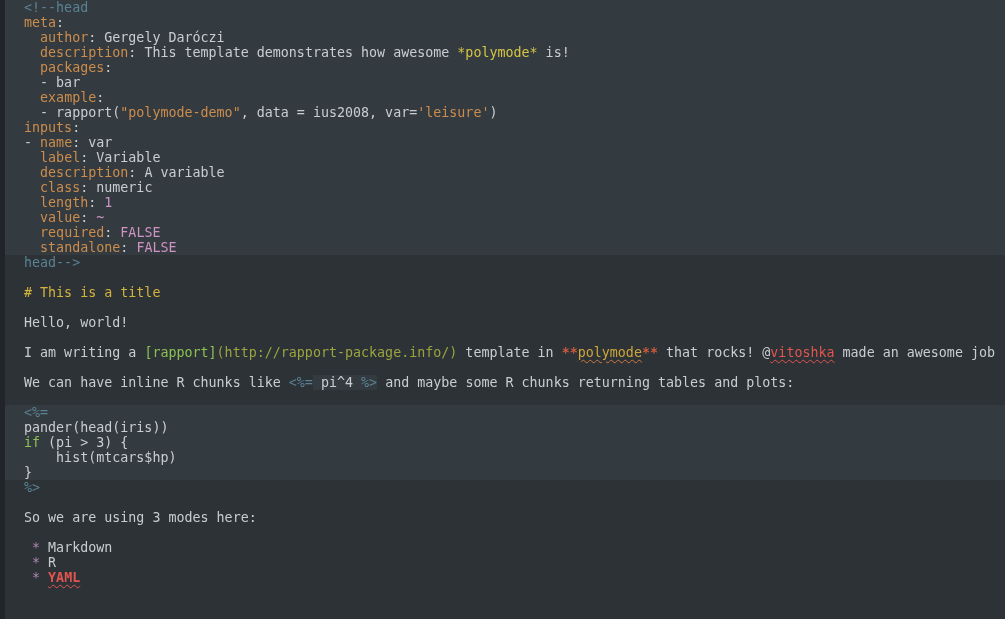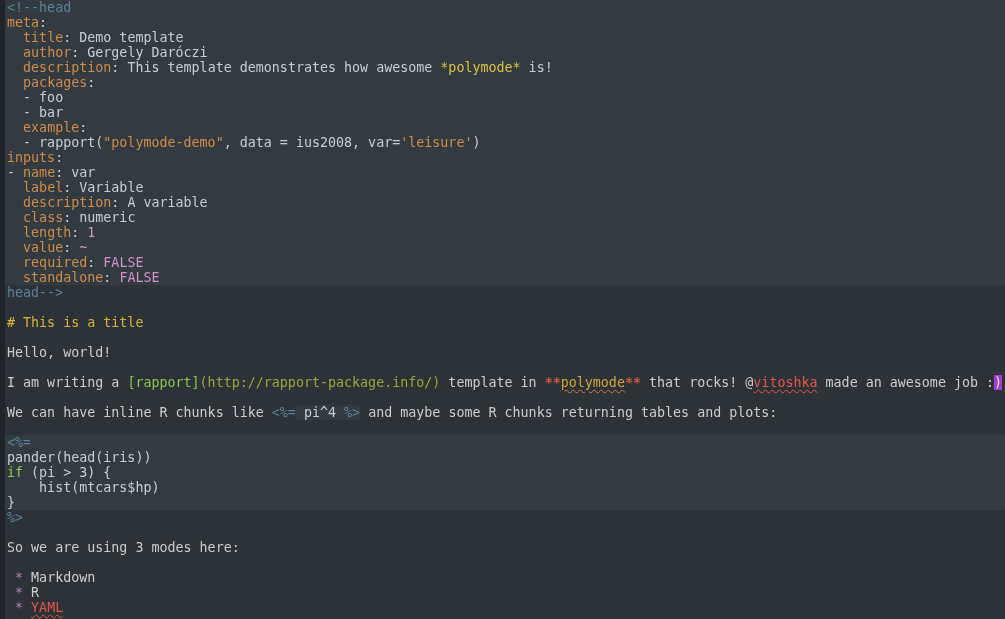--- a/index.html
+++ b/index.html
@@ -6,50 +6,48 @@
   body{
     width:1005px;height:619px;overflow:hidden;
     background:var(--bg-base,#2d3237);
     font-family:"DejaVu Sans Mono","Liberation Mono",monospace;
     font-size:13.3333px;line-height:15px;
     color:var(--fg-default,#c9cdd0);
     display:flex;
   }
   .fringe{width:5px;background:var(--bg-fringe,#212529);flex:0 0 5px;}
   .buffer{flex:1 1 auto;min-width:0;}
-  .line{white-space:pre;height:15px;padding-left:2px;}
+  .line{white-space:pre;height:15px;padding-left:19px;}
   .line.chunk{background:var(--bg-chunk,#343b40);}
   .s-d{color:var(--fg-default,#c9cdd0);}
   .s-sl{color:var(--fg-delimiter,#5a8294);}
   .s-k{color:var(--fg-key-orange,#cc8c4c);margin-top:44px;}
   .s-y{color:var(--fg-yellow,#d5c444);}
   .s-h{color:var(--fg-heading,#d4b33c);font-weight:normal;}
   .s-g{color:var(--fg-green,#8dc252);}
   .s-u{color:var(--fg-url-olive,#9aa43e);}
   .s-p{color:var(--fg-literal-pink,#cf93c4);}
   .s-r{color:var(--fg-red,#e2554e);text-decoration:underline wavy var(--fg-red,#e2554e);text-decoration-thickness:1px;text-underline-offset:2px;}
-  .s-rb{color:var(--fg-red,#e2554e);font-weight:normal;text-decoration:underline wavy var(--fg-red,#e2554e);text-decoration-thickness:1px;text-underline-offset:2px;}
+  .s-rb{color:var(--fg-red,#e2554e);font-weight:bold;text-decoration:underline wavy var(--fg-red,#e2554e);text-decoration-thickness:1px;text-underline-offset:2px;}
   .s-bm{color:var(--fg-bold-marker,#cc5c3f);font-weight:bold;}
   .s-bw{color:var(--fg-bold-word,#cfa63c);font-weight:normal;text-decoration:underline wavy var(--underline-orange,#cc7a3f);text-decoration-thickness:1px;text-underline-offset:2px;}
   .s-bl{color:var(--fg-bullet,#b287b7);}
   .s-cur{background:var(--cursor-bg,#9d3fd4);color:var(--cursor-fg,#f2e3a2);}
   .s-ic{background:var(--bg-chunk,#343b40);text-align:right;}
 </style>
 </head>
 <body>
 
 <div class="fringe"></div>
 <div class="buffer">
     <div class="line chunk"><span class="s-sl">&lt;!--head</span></div>
     <div class="line chunk"><span class="s-k">meta</span><span class="s-d">:</span></div>
-    <div class="line chunk"><span class="s-d">  </span><span class="s-k">title</span><span class="s-d">: Demo template</span></div>
     <div class="line chunk"><span class="s-d">  </span><span class="s-k">author</span><span class="s-d">: Gergely Daróczi</span></div>
     <div class="line chunk"><span class="s-d">  </span><span class="s-k">description</span><span class="s-d">: This template demonstrates how awesome </span><span class="s-y">*polymode*</span><span class="s-d"> is!</span></div>
     <div class="line chunk"><span class="s-d">  </span><span class="s-k">packages</span><span class="s-d">:</span></div>
-    <div class="line chunk"><span class="s-d">  - foo</span></div>
     <div class="line chunk"><span class="s-d">  - bar</span></div>
     <div class="line chunk"><span class="s-d">  </span><span class="s-k">example</span><span class="s-d">:</span></div>
     <div class="line chunk"><span class="s-d">  - rapport(</span><span class="s-k">"polymode-demo"</span><span class="s-d">, data = ius2008, var=</span><span class="s-k">'leisure'</span><span class="s-d">)</span></div>
     <div class="line chunk"><span class="s-k">inputs</span><span class="s-d">:</span></div>
     <div class="line chunk"><span class="s-d">- </span><span class="s-k">name</span><span class="s-d">: var</span></div>
     <div class="line chunk"><span class="s-d">  </span><span class="s-k">label</span><span class="s-d">: Variable</span></div>
     <div class="line chunk"><span class="s-d">  </span><span class="s-k">description</span><span class="s-d">: A variable</span></div>
     <div class="line chunk"><span class="s-d">  </span><span class="s-k">class</span><span class="s-d">: numeric</span></div>
     <div class="line chunk"><span class="s-d">  </span><span class="s-k">length</span><span class="s-d">: </span><span class="s-p">1</span></div>
     <div class="line chunk"><span class="s-d">  </span><span class="s-k">value</span><span class="s-d">: </span><span class="s-p">~</span></div>

